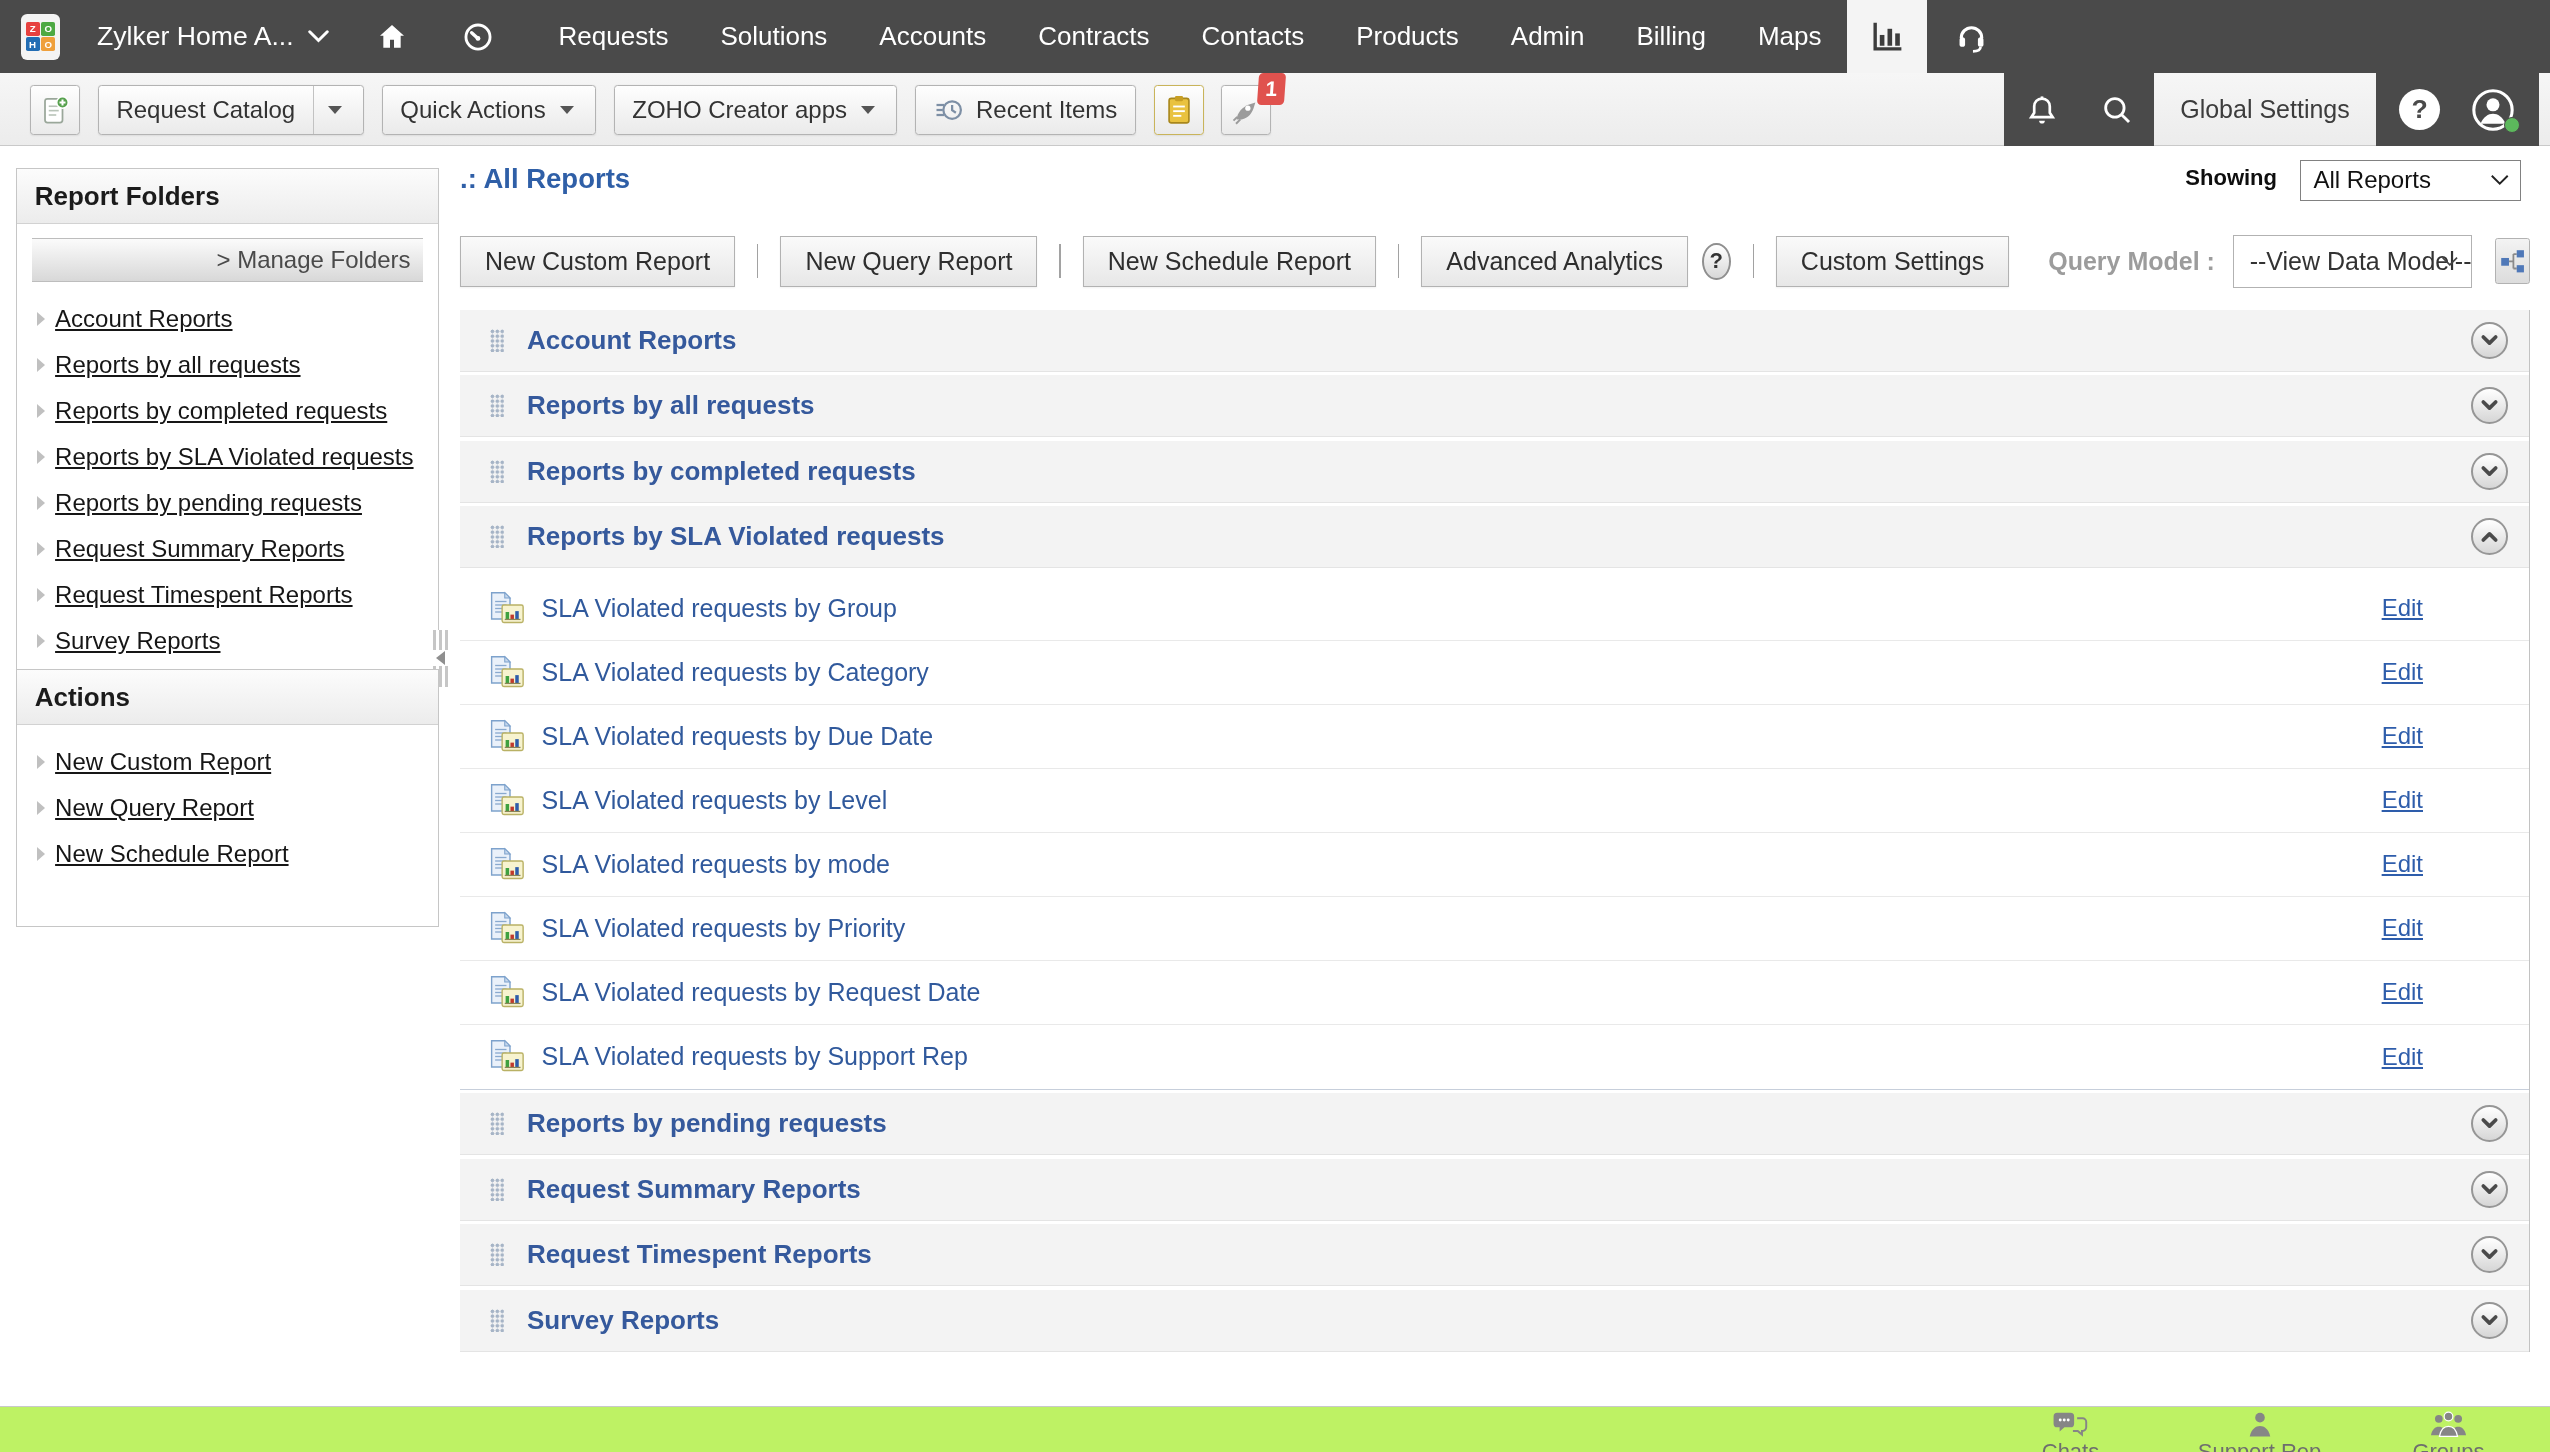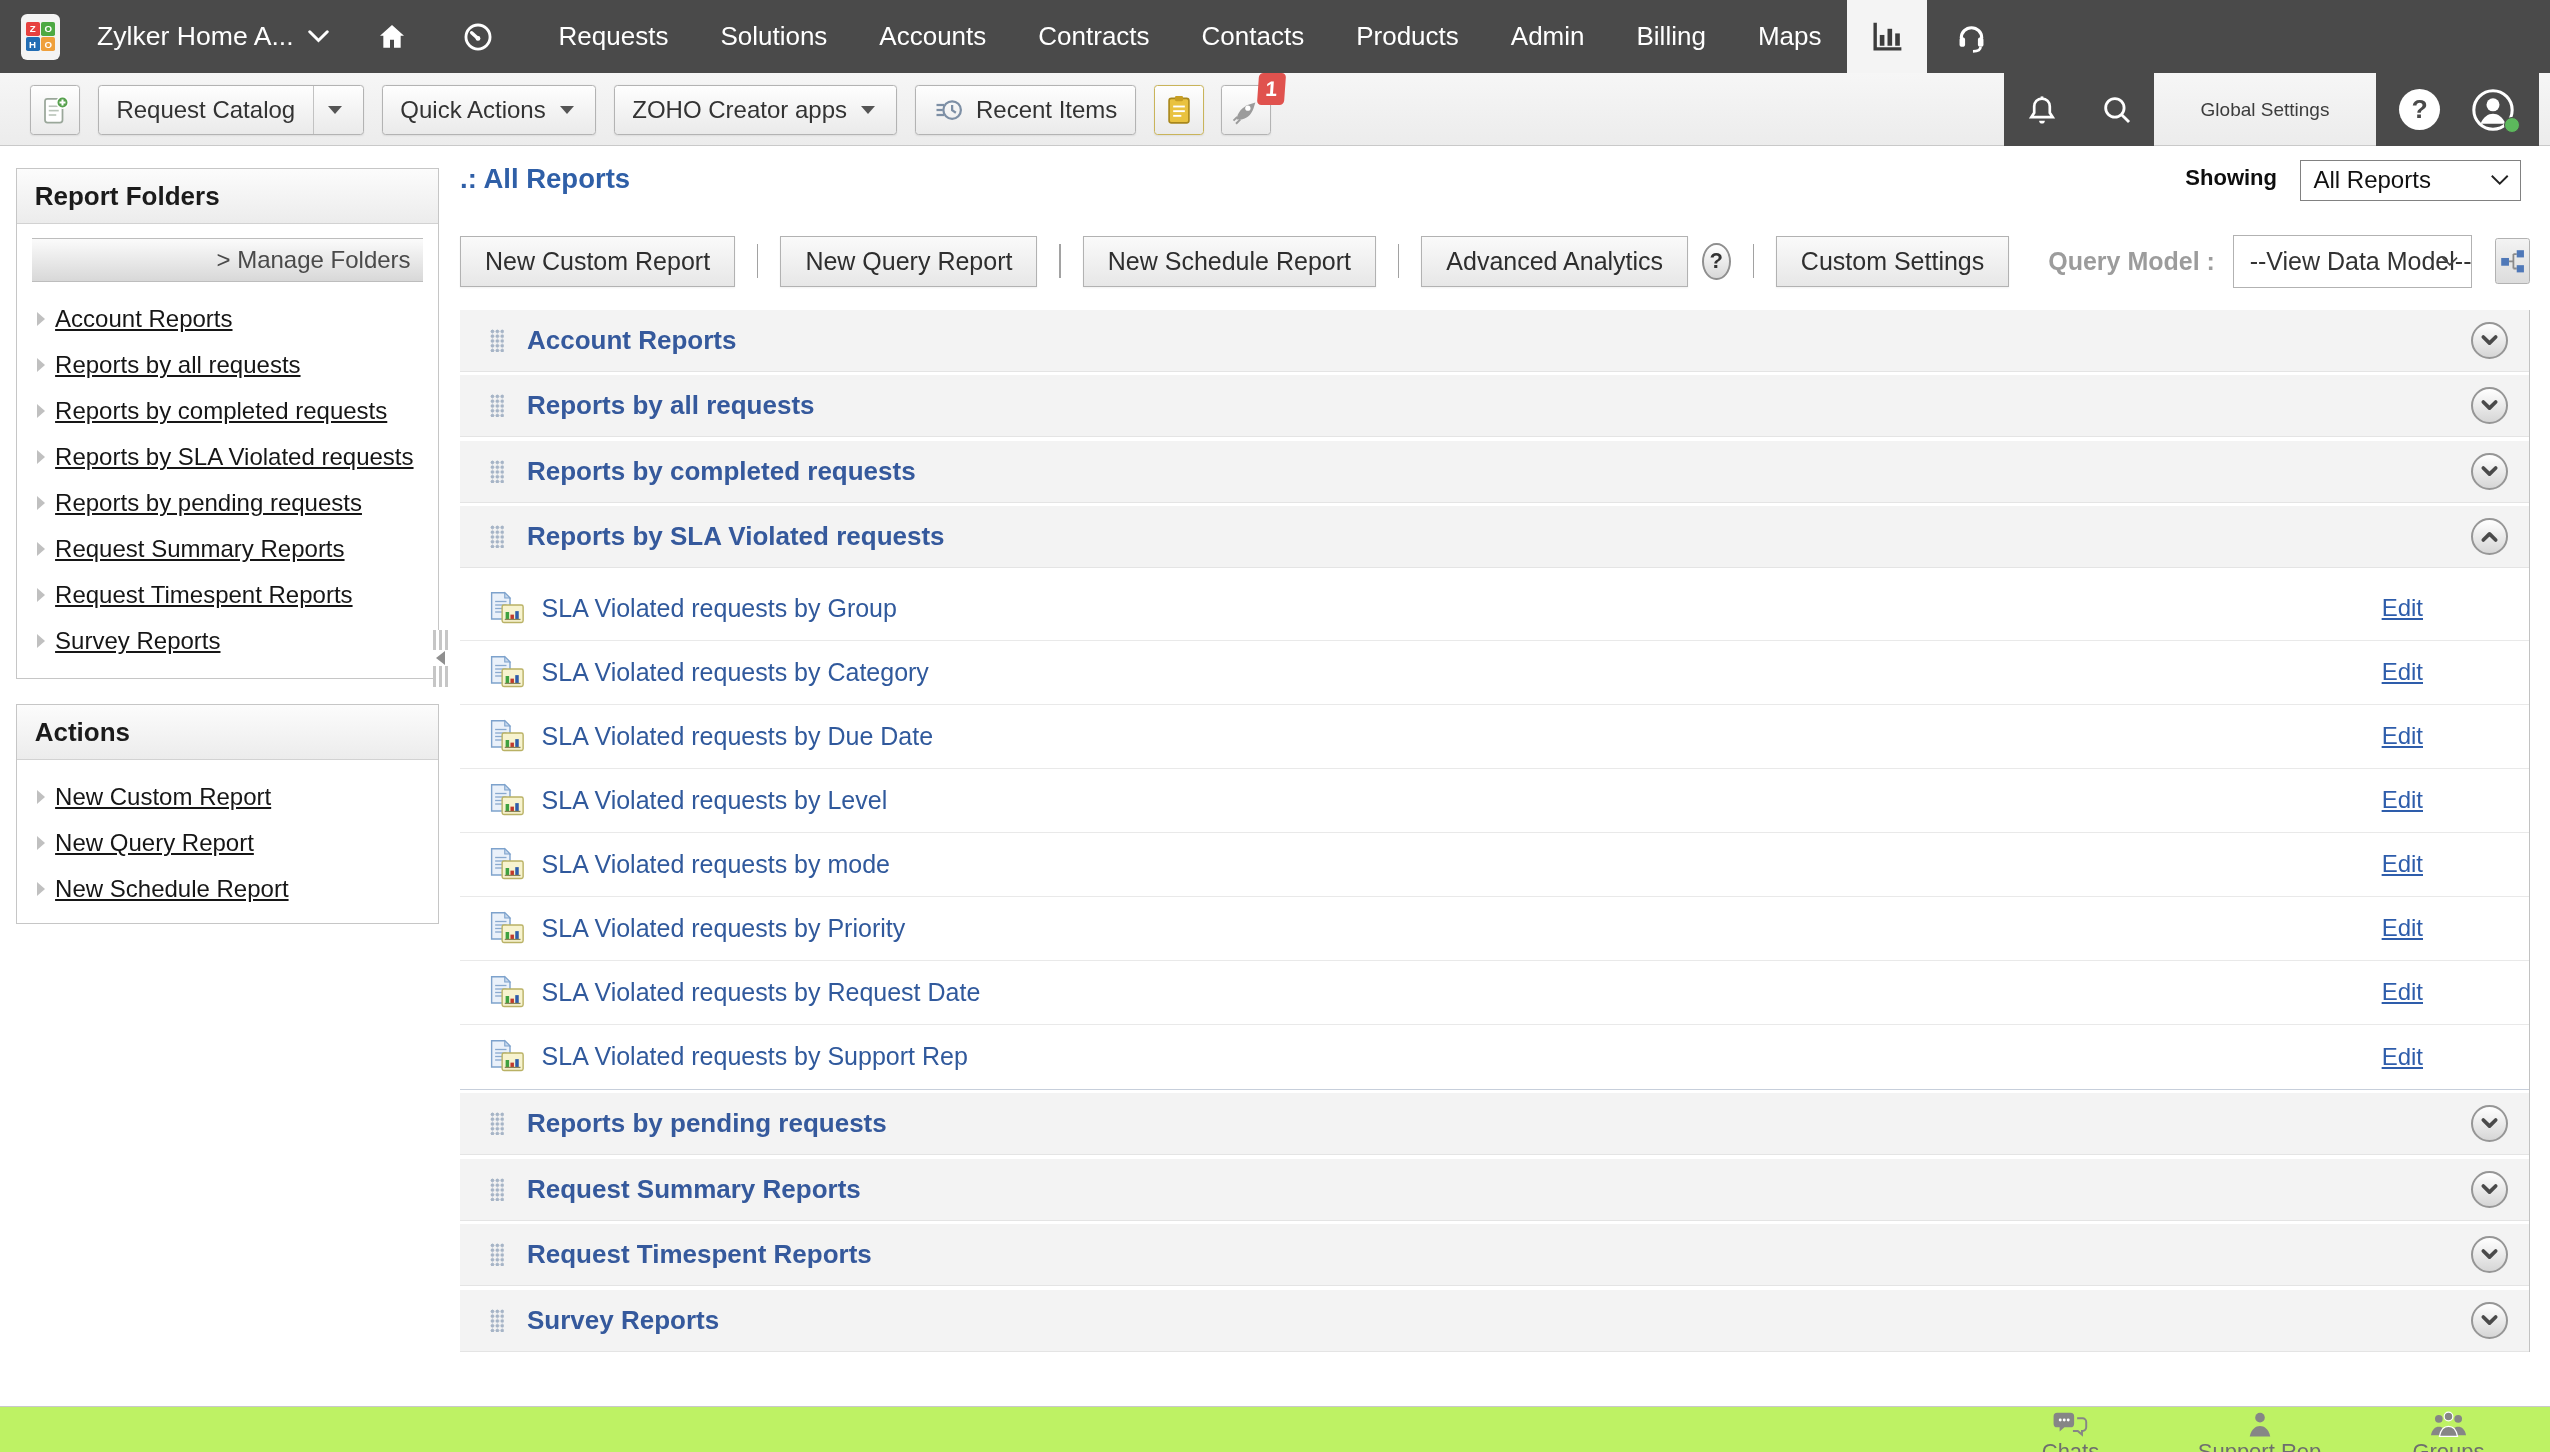--- a/index.html
+++ b/index.html
@@ -46,35 +46,35 @@
   .badge { position:absolute; top:-12.4px; right:-14px; min-width:26.6px; height:32px;
            background:#e0524e; border-radius:4.4px; color:#fff; font-size:21px; font-weight:bold;
            display:grid; place-items:center; padding:0 6.2px; transform:skewX(-4deg); }
 
   .dark-seg { position:absolute; top:0; height:73px; background:#4a4a4a;
               display:flex; align-items:center; justify-content:center; }
   .seg1 { left:2004px; width:150px; gap:41px; }
   .seg2 { left:2376px; width:163px; gap:30px; }
   .global-settings { position:absolute; left:2154px; top:0; width:222px; height:73px;
                      display:flex; align-items:center; justify-content:center;
-                     font-size:19px; color:#3c3c3c; cursor:pointer; }
+                     font-size:25px; color:#3c3c3c; cursor:pointer; }
   .help-circle { width:41px; height:41px; border-radius:50%; background:#fff; color:#4a4a4a;
                  font-size:26.6px; font-weight:bold; display:grid; place-items:center; cursor:pointer; }
   .avatar-wrap { position:relative; width:46px; height:46px; cursor:pointer; }
   .status-dot { position:absolute; right:-3.5px; bottom:0; width:16px; height:16px;
                 border-radius:50%; background:#5cb85c; border:1.8px solid #4a4a4a; }
   .ic-btn { cursor:pointer; display:flex; }
 
   
   .panel { position:absolute; left:16px; width:423px; background:#fff; border:0.9px solid #c6c6c6; }
   .panel-head { height:55px; background:linear-gradient(#fcfcfc,#ececec); border-bottom:0.9px solid #d2d2d2;
                 display:flex; align-items:center; padding-left:17.7px; font-size:26px;
                 font-weight:bold; color:#1b1b1b; }
   #panel-folders { top:168px; height:511px; }
-  #panel-actions { top:704px; height:220px; }
+  #panel-actions { top:669px; height:258px; }
   .manage-bar { margin:14px 15px 0 15px; height:44px;
                 background:linear-gradient(#fbfbfb,#d8d8d8);
                 border-top:0.9px solid #bdbdbd; border-bottom:0.9px solid #bdbdbd;
                 display:flex; align-items:center; justify-content:flex-end;
                 padding-right:12.4px; font-size:24px; color:#4a4a4a; cursor:pointer; }
   .side-list { padding:14px 0 0 19.5px; }
   .side-row { display:flex; align-items:center; height:46px; }
   .tri { width:0; height:0; border-top:7px solid transparent; border-bottom:7px solid transparent;
          border-left:8.9px solid #c0c0c0; margin-right:10.6px; flex:0 0 auto; }
   .side-link { font-size:24px; color:#161616; text-decoration:underline; white-space:nowrap; }

